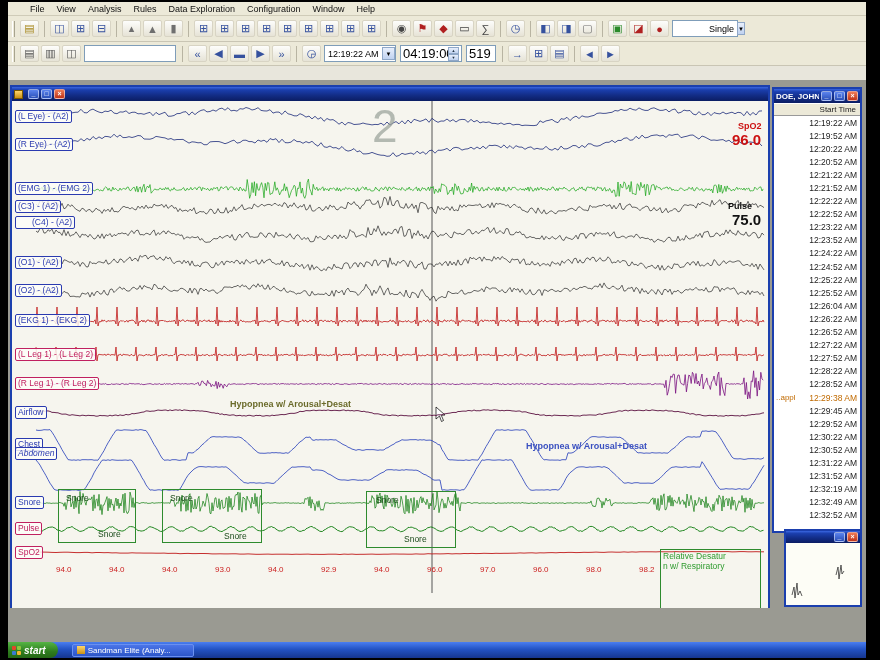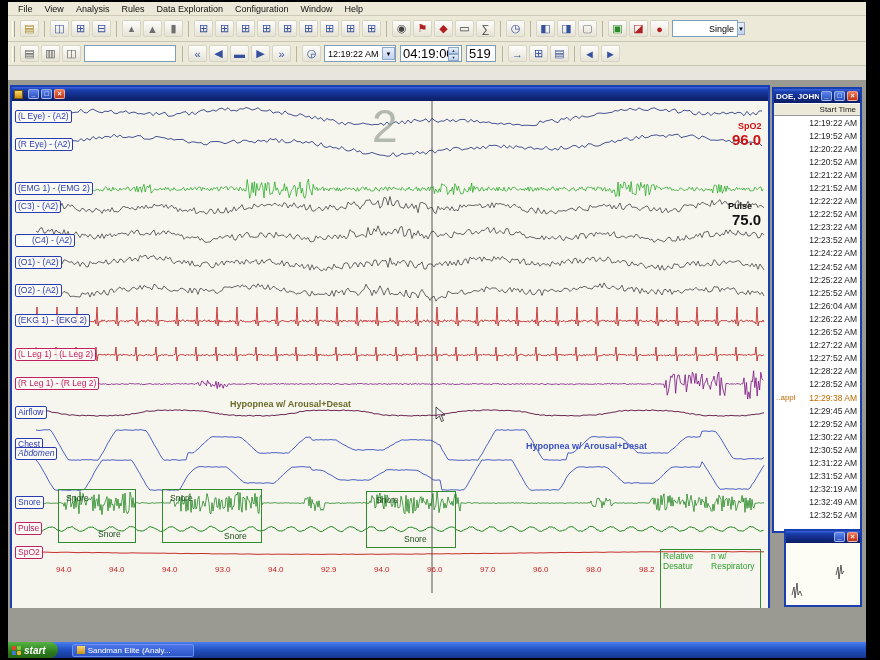--- a/index.html
+++ b/index.html
@@ -10,21 +10,21 @@
   .titlebar{height:15px;background:linear-gradient(180deg,#3a66e0 0%,#1b3fae 15%,#122c85 55%,#0b1d63 100%);
     display:flex;align-items:center;color:#fff;font-size:9px;font-weight:bold;padding:0 3px;}
   .titlebar .app-icon{width:10px;height:10px;background:linear-gradient(#ffd66a,#c89018);border:1px solid #7a5a00;margin-right:3px;flex:none;}
   .titlebar .tb-title{flex:1;white-space:nowrap;overflow:hidden;}
   .win-btn{width:14px;height:12px;border-radius:2px;background:linear-gradient(#5c84ee,#2a4fb8);
     border:1px solid rgba(255,255,255,.5);color:#fff;font-size:8px;line-height:10px;text-align:center;margin-left:2px;flex:none;}
   .win-btn.close{background:linear-gradient(#ee7a55,#c0341a);}
   .win-btn.sm{width:11px;height:10px;font-size:7px;line-height:8px;}
 
   
-  .menubar{height:14px;background:#ece9d8;border-bottom:1px solid #cfcbb8;display:flex;align-items:center;padding-left:4px;}
+  .menubar{height:14px;background:#ece9d8;border-bottom:1px solid #cfcbb8;display:flex;align-items:center;padding-left:16px;}
   .menu-item{font-size:9px;color:#111;padding:0 6px;}
   .toolbar{background:#ece9d8;border-bottom:1px solid #c9c5b4;display:flex;align-items:center;padding:1px 2px;}
   #toolbar1{height:26px;}
   #toolbar2{height:24px;}
   .grip{width:3px;height:16px;border-left:1px solid #fff;border-right:1px solid #a8a48f;margin:0 4px 0 2px;flex:none;}
   .tb-icon{width:19px;height:17px;display:inline-flex;align-items:center;justify-content:center;font-size:11px;
     margin:0 1px;border:1px solid #d8d4c4;border-radius:2px;background:linear-gradient(#fdfdfb,#e6e3d6);flex:none;}
   .tb-sep{width:1px;height:16px;background:#b8b4a2;margin:0 4px;flex:none;}
   .combo{display:inline-flex;align-items:center;background:#fff;border:1px solid #7f9db9;height:17px;font-size:9px;
     padding-left:3px;margin:0 2px;flex:none;}
@@ -56,21 +56,21 @@
   .hyp-label{position:absolute;font-size:9px;font-weight:bold;z-index:6;white-space:nowrap;}
   .spo2-num{position:absolute;font-size:8px;color:#cc2222;z-index:6;}
   .stage-mark{position:absolute;left:360px;top:-2px;font-size:46px;color:#98a098;opacity:.7;z-index:3;}
   .readout-label{position:absolute;font-size:9px;font-weight:bold;z-index:6;}
   .readout-value{position:absolute;font-size:15px;font-weight:bold;z-index:6;}
   #spo2-lab{left:726px;top:20px;color:#cc1111;}
   #spo2-val{left:720px;top:30px;color:#cc1111;}
   #pulse-lab{left:716px;top:100px;color:#111;}
   #pulse-val{left:720px;top:110px;color:#111;}
   #desat-box{position:absolute;left:648px;top:448px;width:101px;height:66px;border:1px solid #2e8b2e;z-index:6;
-    color:#2e9b2e;font-size:8.5px;display:flex;flex-direction:row;justify-content:space-between;padding:1px 2px;}
+    color:#2e9b2e;font-size:8.5px;display:flex;flex-direction:column;justify-content:flex-start;padding:1px 2px;}
 
   
   #epoch-panel{left:764px;top:7px;width:90px;height:446px;background:#fff;}
   #epoch-header{height:13px;border-bottom:1px solid #999;background:#ece9d8;font-size:8px;display:flex;
     align-items:center;justify-content:flex-end;padding-right:4px;color:#222;border-top:1px solid #fff;}
   #epoch-rows{overflow:hidden;height:406px;}
   .epoch-row{display:flex;justify-content:flex-end;align-items:center;height:13.1px;font-size:8.5px;
     color:#222;padding-right:3px;white-space:nowrap;}
   .epoch-row .note{margin-right:auto;padding-left:2px;color:#c06a00;font-size:8px;}
   .epoch-row.hl{color:#c06a00;}
@@ -237,21 +237,21 @@
         <span class="readout-label" id="pulse-lab">Pulse</span>
         <span class="readout-value" id="pulse-val">75.0</span>
         <div id="desat-box">
           <span>Relative Desatur</span>
           <span>n w/ Respiratory</span>
         </div>
       <div class="ch-label" style="top: 9px; color: rgb(42, 58, 176); border-color: rgb(42, 58, 176);">(L Eye) - (A2)</div>
           <div class="ch-label" style="top: 37px; color: rgb(42, 58, 176); border-color: rgb(42, 58, 176);">(R Eye) - (A2)</div>
           <div class="ch-label" style="top: 81px; color: rgb(42, 58, 176); border-color: rgb(42, 58, 176);">(EMG 1) - (EMG 2)</div>
           <div class="ch-label" style="top: 99px; color: rgb(42, 58, 176); border-color: rgb(42, 58, 176);">(C3) - (A2)</div>
-          <div class="ch-label" style="top: 133px; color: rgb(42, 58, 176); border-color: rgb(42, 58, 176); padding-left: 16px;">(C4) - (A2)</div>
+          <div class="ch-label" style="top: 115px; color: rgb(42, 58, 176); border-color: rgb(42, 58, 176); padding-left: 16px;">(C4) - (A2)</div>
           <div class="ch-label" style="top: 155px; color: rgb(42, 58, 176); border-color: rgb(42, 58, 176);">(O1) - (A2)</div>
           <div class="ch-label" style="top: 183px; color: rgb(42, 58, 176); border-color: rgb(42, 58, 176);">(O2) - (A2)</div>
           <div class="ch-label" style="top: 213px; color: rgb(42, 58, 176); border-color: rgb(42, 58, 176);">(EKG 1) - (EKG 2)</div>
           <div class="ch-label" style="top: 247px; color: rgb(192, 32, 96); border-color: rgb(192, 32, 96);">(L Leg 1) - (L Leg 2)</div>
           <div class="ch-label" style="top: 276px; color: rgb(192, 32, 96); border-color: rgb(192, 32, 96);">(R Leg 1) - (R Leg 2)</div>
           <div class="ch-label" style="top: 305px; color: rgb(42, 58, 176); border-color: rgb(42, 58, 176);">Airflow</div>
           <div class="ch-label" style="top: 337px; color: rgb(42, 58, 176); border-color: rgb(42, 58, 176);">Chest</div>
           <div class="ch-label" style="top: 346px; color: rgb(42, 58, 176); border-color: rgb(42, 58, 176); font-style: italic;">Abdomen</div>
           <div class="ch-label" style="top: 395px; color: rgb(42, 58, 176); border-color: rgb(42, 58, 176);">Snore</div>
           <div class="ch-label" style="top: 421px; color: rgb(192, 32, 96); border-color: rgb(192, 32, 96);">Pulse</div>

